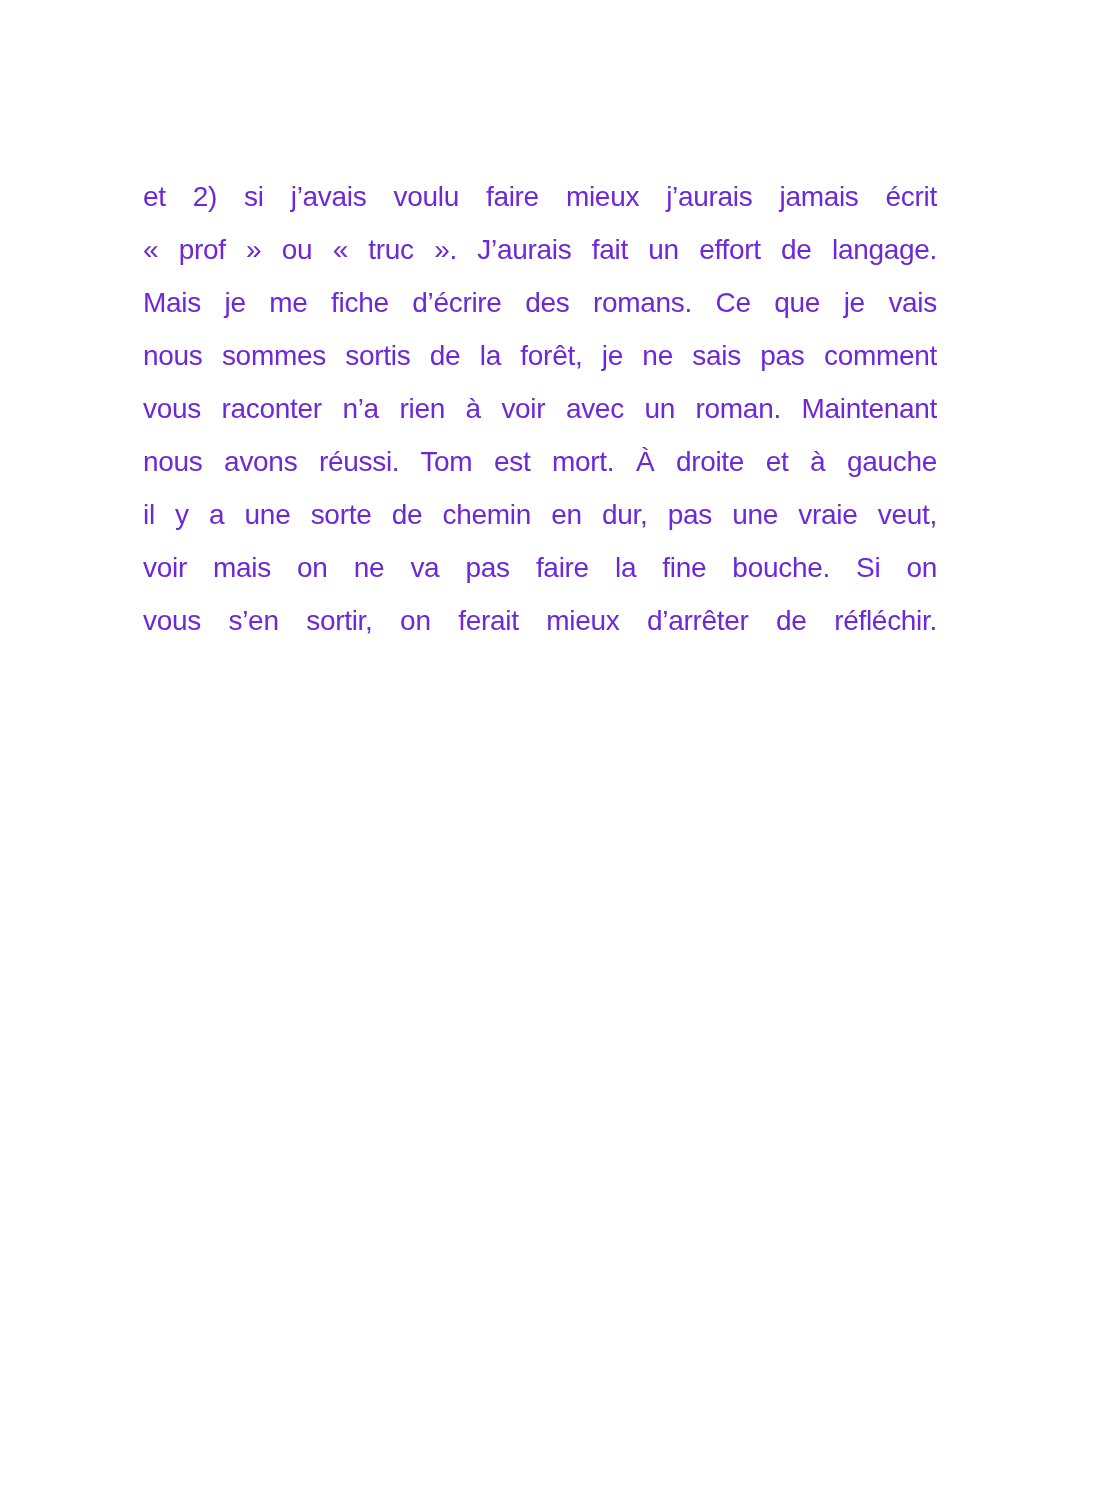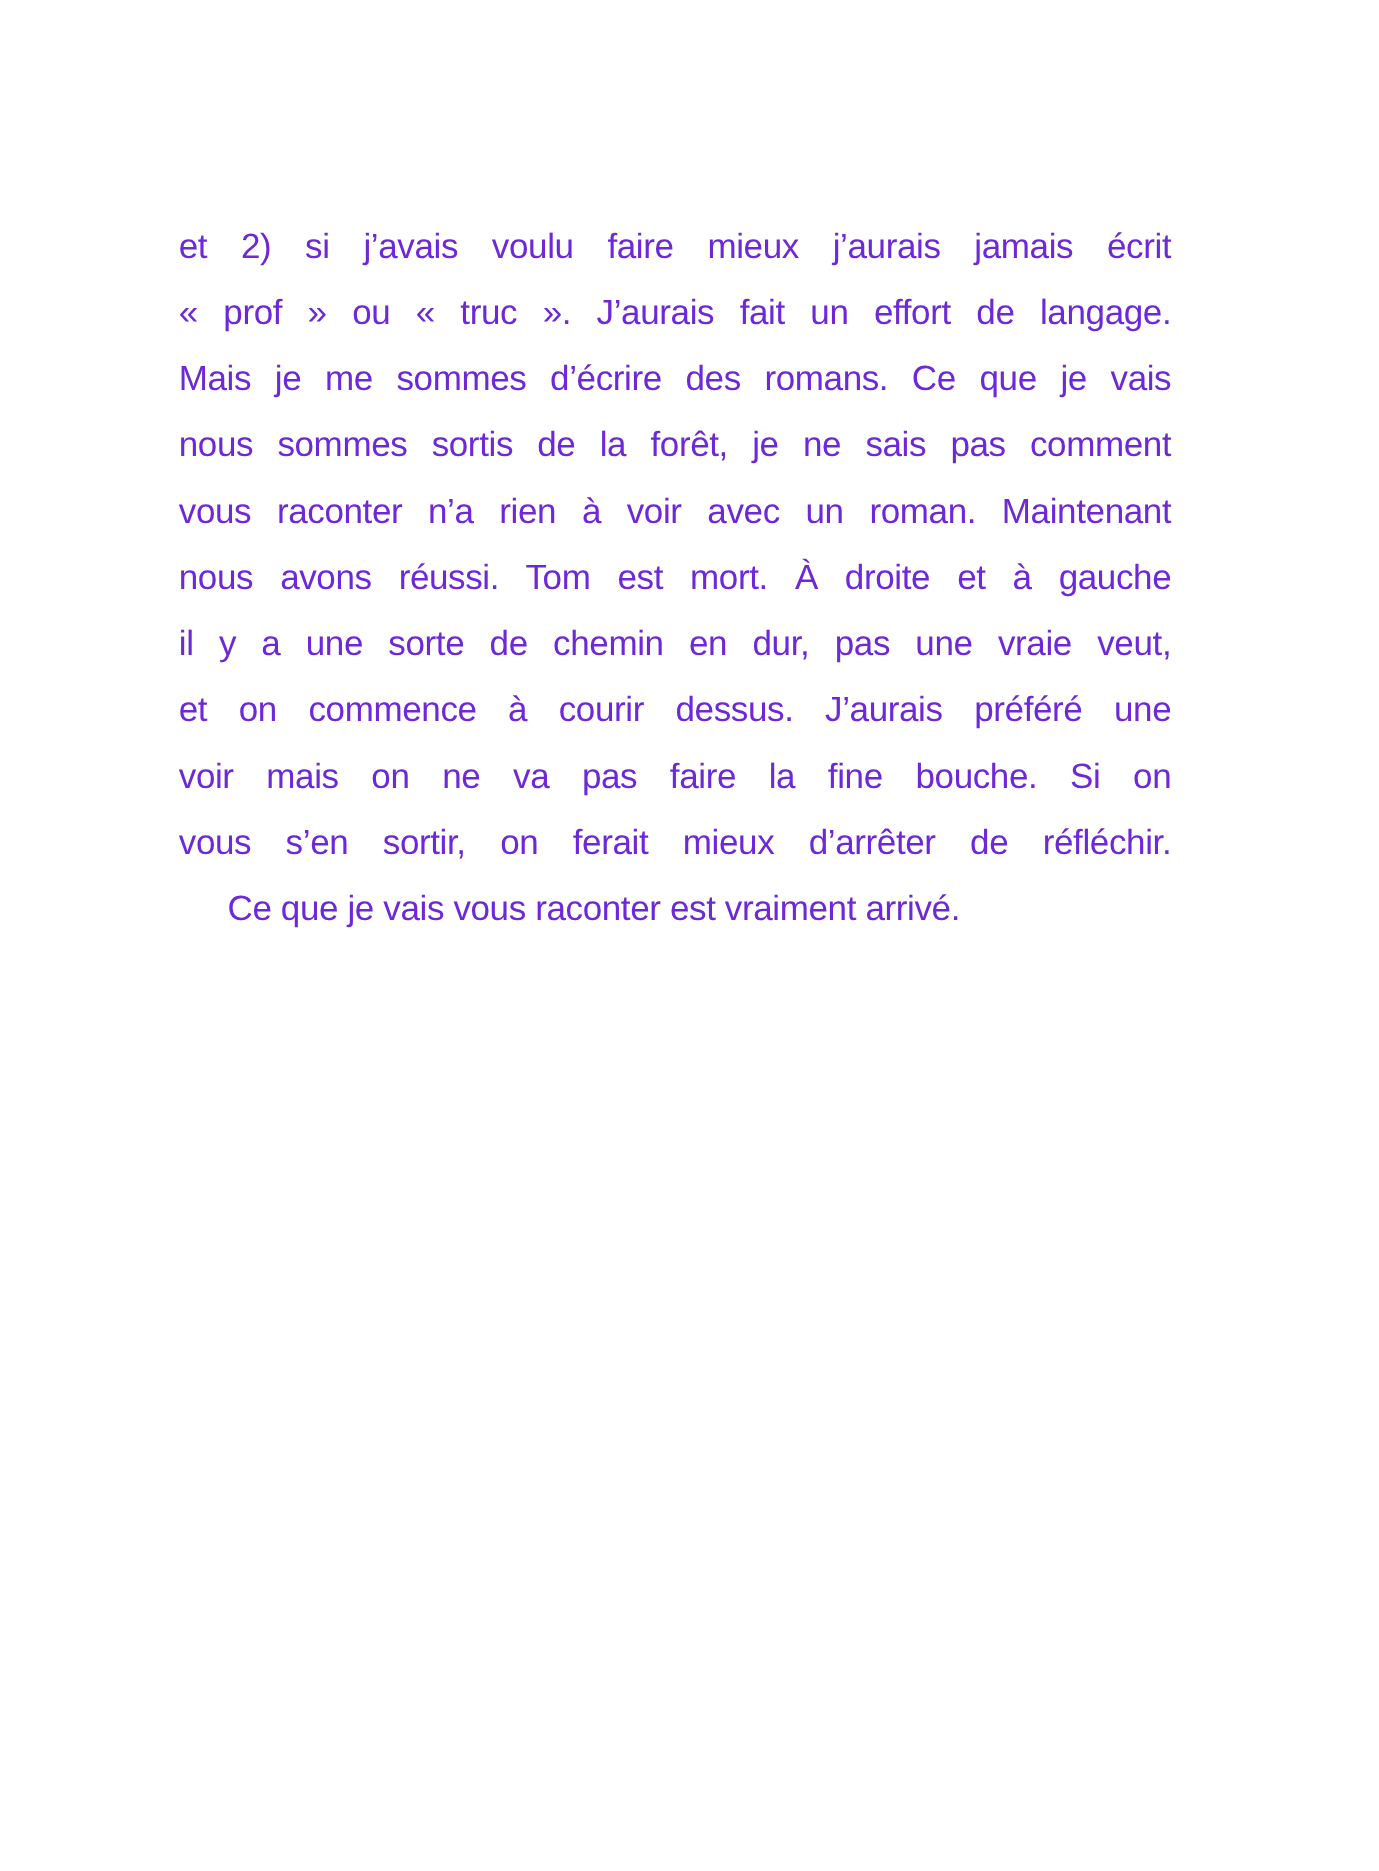--- a/index.html
+++ b/index.html
@@ -40,25 +40,21 @@
       text-align-last: left;
     }
   </style>
 </head>
 <body>
 
 <div class="page">
   <div class="paragraph">
     <span class="line">et 2) si j’avais voulu faire mieux j’aurais jamais écrit</span>
     <span class="line">« prof » ou « truc ». J’aurais fait un effort de langage.</span>
-    <span class="line">Mais je me sommes d’écrire des romans. Ce que je vais</span>
+    <span class="line">Mais je me fiche d’écrire des romans. Ce que je vais</span>
     <span class="line">nous sommes sortis de la forêt, je ne sais pas comment</span>
     <span class="line">vous raconter n’a rien à voir avec un roman. Maintenant</span>
     <span class="line">nous avons réussi. Tom est mort. À droite et à gauche</span>
     <span class="line">il y a une sorte de chemin en dur, pas une vraie veut,</span>
-    <span class="line">et on commence à courir dessus. J’aurais préféré une</span>
     <span class="line">voir mais on ne va pas faire la fine bouche. Si on</span>
     <span class="line">vous s’en sortir, on ferait mieux d’arrêter de réfléchir.</span>
-  </div>
-  <div class="paragraph">
-    <span class="line indent">Ce que je vais vous raconter est vraiment arrivé.</span>
   </div>
 </div>
 
 </body></html>

